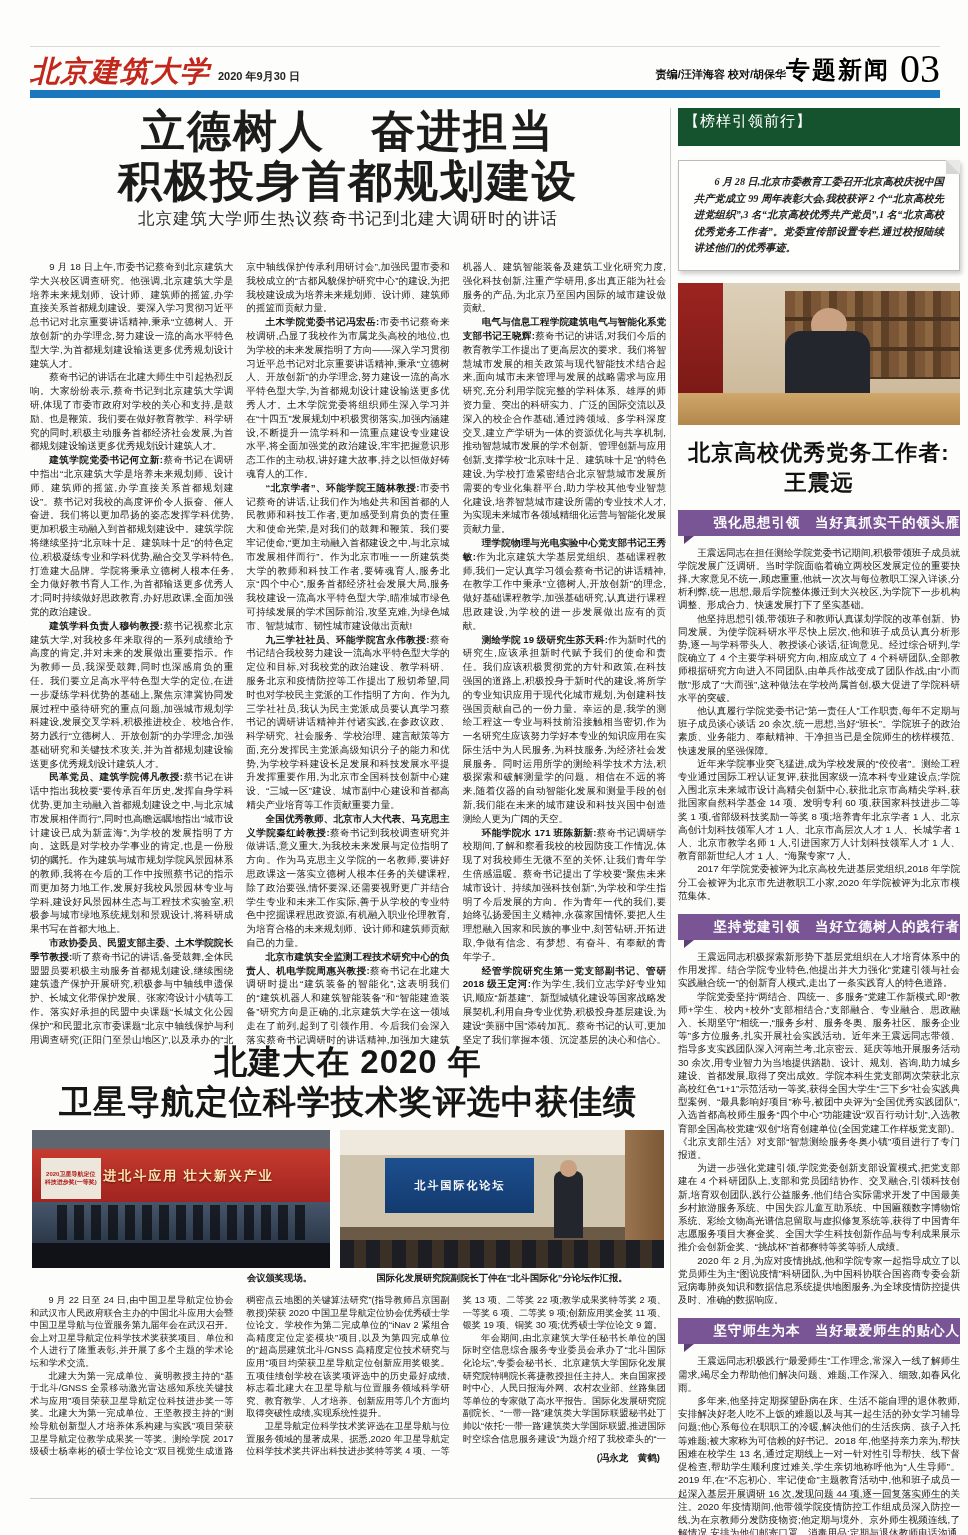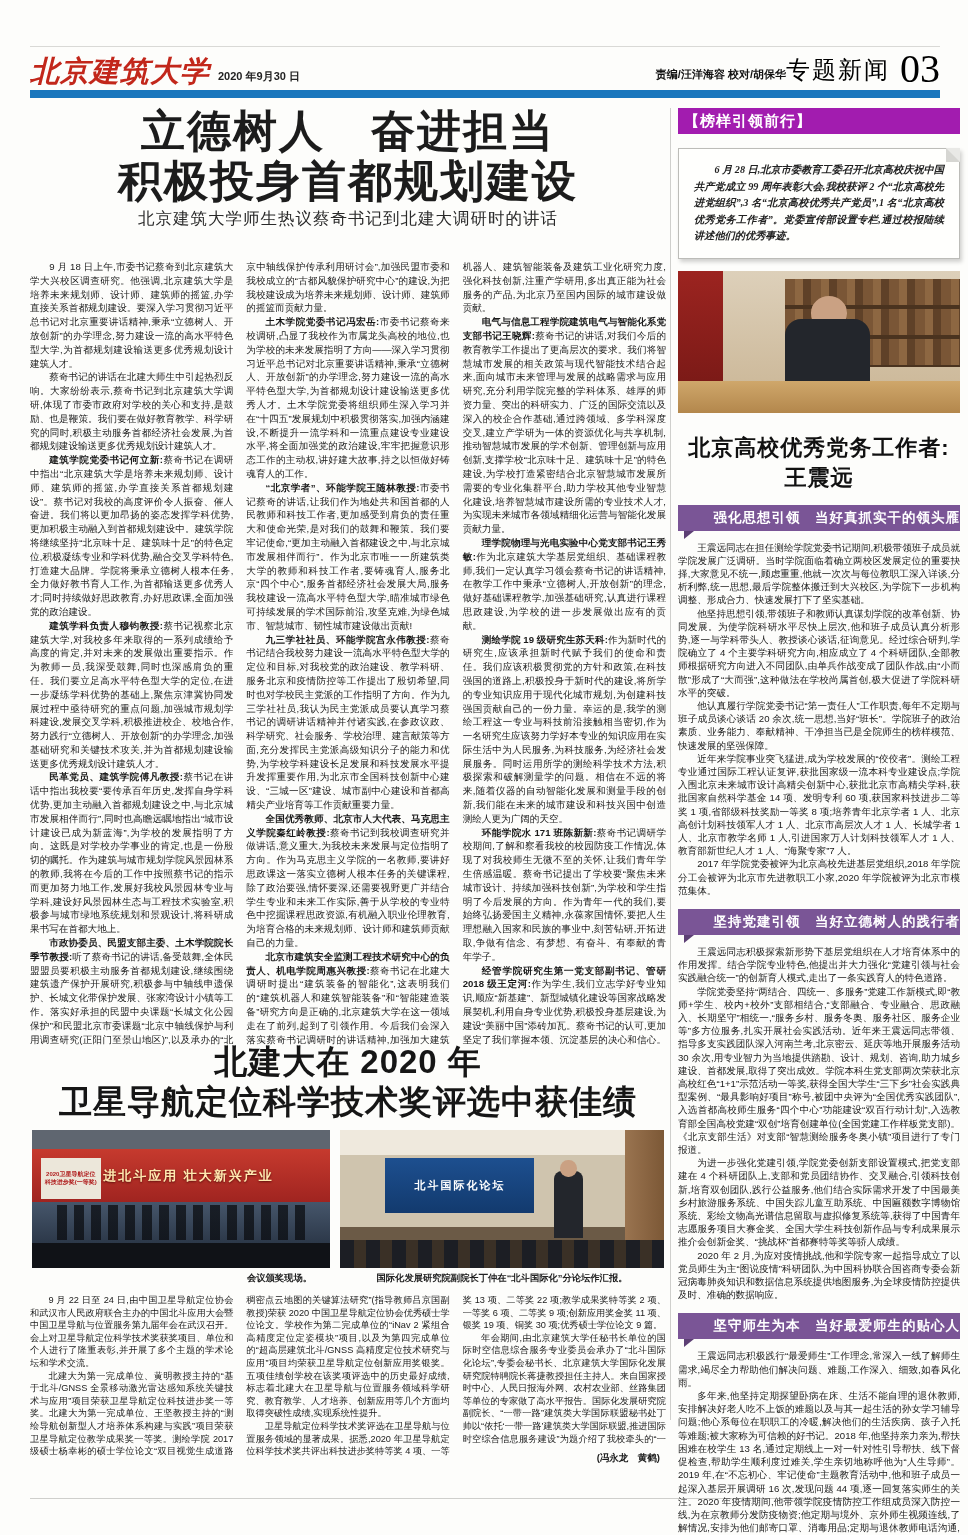--- a/index.html
+++ b/index.html
@@ -8,21 +8,21 @@
   
   .top-rule{position:absolute;left:30px;right:28px;top:46px;height:1px;background:#d9d9d6;}
   .header{position:absolute;left:30px;right:28px;top:52px;height:34px;
           display:flex;justify-content:space-between;align-items:flex-end;}
   .masthead{display:flex;align-items:flex-end;}
   .paper-name{font-family:"DejaVu Serif","Liberation Serif",serif;font-style:italic;font-weight:bold;
               font-size:29px;color:#c2271b;letter-spacing:1px;line-height:1;}
   .issue-date{font-size:11px;color:#222;margin-left:8px;margin-bottom:2px;font-weight:bold;}
   .header-right{display:flex;align-items:flex-end;}
   .editors{font-size:11px;font-weight:bold;color:#111;margin-bottom:4px;}
-  .section-name{font-size:24px;font-weight:normal;color:#000;letter-spacing:2px;margin-right:10px;}
+  .section-name{font-size:24px;font-weight:bold;color:#000;letter-spacing:2px;margin-right:10px;}
   .page-number{font-size:40px;color:#000;line-height:.85;font-family:"Liberation Serif",serif;}
   .blue-bar{position:absolute;left:30px;right:28px;top:90px;height:8px;background:#1a77bd;}
   
   .headline{position:absolute;left:30px;width:636px;top:106px;text-align:center;
             font-weight:900;font-size:44px;line-height:50px;color:#1c1c1c;letter-spacing:2px;margin:0;}
   .subtitle{position:absolute;left:30px;width:636px;top:208px;text-align:center;
             font-size:16.5px;color:#2a2a2a;letter-spacing:1px;}
   .main-body{position:absolute;left:30px;width:636px;top:260px;height:790px;overflow:hidden;
              column-count:3;column-gap:13px;text-align:justify;
              font-size:9.6px;line-height:13.8px;}
@@ -40,40 +40,40 @@
   .caption-1{width:298px;margin-right:10px;text-align:right;padding-right:18px;box-sizing:border-box;}
   .caption-2{width:324px;text-align:center;}
   .bottom-body{position:absolute;left:30px;width:636px;top:1294px;height:176px;overflow:hidden;
                column-count:3;column-gap:13px;text-align:justify;font-size:9.2px;line-height:12.6px;}
   .byline{position:absolute;left:30px;width:636px;top:1452px;text-align:right;
           font-size:9.5px;font-weight:bold;padding-right:6px;box-sizing:border-box;}
   .bottom-rule{position:absolute;left:30px;right:28px;top:1498px;height:1px;background:#cfcfcc;}
   
   .v-divider{position:absolute;left:670px;top:108px;height:1312px;width:1px;background:#cfcfcc;}
   .feature{position:absolute;left:678px;top:108px;width:282px;}
-  .red-banner{height:26px;background:#a21caf;color:#fff;font-weight:bold;font-size:15px;
+  .red-banner{height:38px;background:#14532d;color:#fff;font-weight:normal;font-size:15px;
               line-height:26px;padding-left:6px;letter-spacing:1px;}
   .note-box{position:relative;margin-top:14px;border:1px solid #bcbcb8;background:#fffffd;
             box-shadow:2px 3px 4px rgba(0,0,0,.18);padding:10px 12px;}
   .note-box p{margin:3px;font-family:"Liberation Serif","DejaVu Serif",serif;font-style:italic;
               font-weight:bold;font-size:10.2px;line-height:16.5px;color:#222;text-indent:2em;text-align:justify;}
   .note-fold{position:absolute;right:-1px;top:-1px;width:0;height:0;
              border-top:14px solid #e9e9e6;border-left:14px solid #d6d6d2;}
   .portrait{position:relative;width:282px;height:142px;margin:12px 0 0 0;overflow:hidden;background:#cbb89d;}
   .pt-wall{position:absolute;inset:0;background:linear-gradient(#ddd0ba,#c9b493);}
   .pt-flag{position:absolute;left:0;top:0;width:16%;height:78%;background:linear-gradient(#9c2420,#7c1a17);}
   .pt-shelf{position:absolute;right:0;top:6%;width:62%;height:62%;
             background:repeating-linear-gradient(90deg,#7a5636 0 10px,#8d6742 10px 18px,#5f4128 18px 26px);}
   .pt-shelf-frame{position:absolute;right:0;top:6%;width:62%;height:62%;
             background:repeating-linear-gradient(#0000 0 26px,#4a331f 26px 30px);}
   .pt-person{position:absolute;left:38%;top:34%;width:30%;height:46%;background:#23262c;
              border-radius:16px 16px 0 0;}
   .pt-head{position:absolute;left:47%;top:18%;width:13%;height:24%;background:#caa183;border-radius:50%;}
   .pt-desk{position:absolute;left:0;bottom:0;width:100%;height:22%;background:linear-gradient(#cfa76b,#b3874c);}
-  .feature-title{margin:20px 0 0 0;text-align:center;font-size:22px;font-weight:900;color:#111;letter-spacing:1px;}
+  .feature-title{margin:13px 0 0 0;text-align:center;font-size:22px;font-weight:900;color:#111;letter-spacing:1px;}
   .purple-banner{position:relative;margin:12px 0 10px 0;height:26px;background:#7a5596;color:#fff;
                  font-weight:bold;font-size:13.5px;line-height:26px;text-align:right;letter-spacing:1px;}
   .purple-banner::after{content:"";position:absolute;left:6px;bottom:-8px;width:0;height:0;
                  border-top:8px solid #5c3f74;border-right:10px solid transparent;}
   .feature-text{font-size:9.6px;line-height:13.2px;text-align:justify;}
   .feature-text p{margin:0;text-indent:2em;}
   
   .p1-ceiling{position:absolute;top:0;left:0;width:100%;height:14%;background:#5f6670;}
   .p1-screen{position:absolute;top:14%;left:0;width:100%;height:38%;
              background:linear-gradient(#c63a2e,#a02420);display:flex;align-items:center;justify-content:center;}

